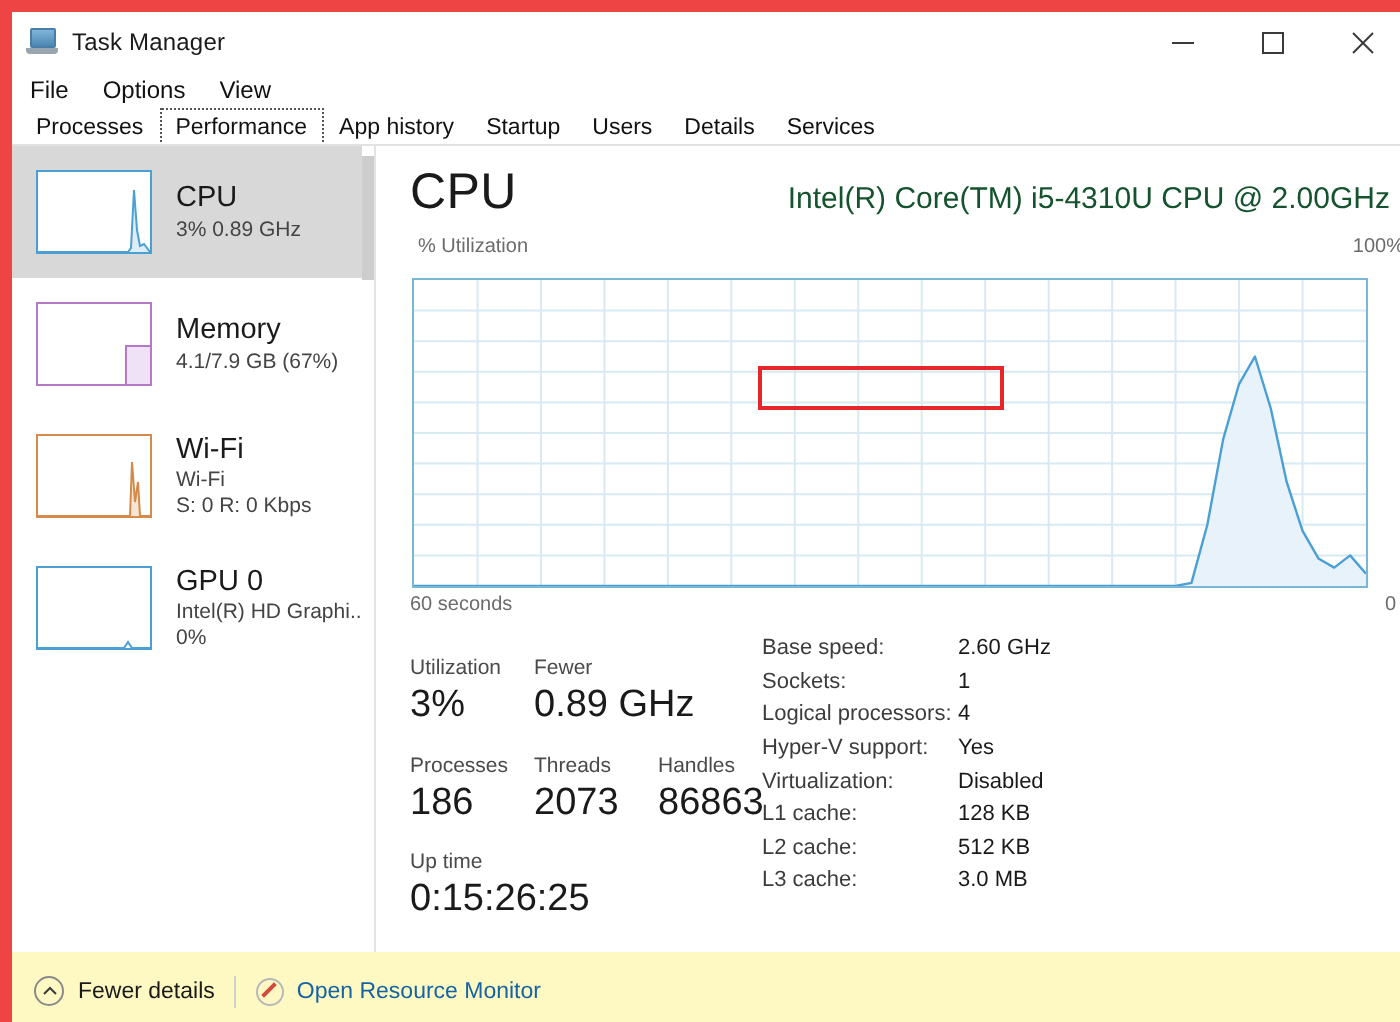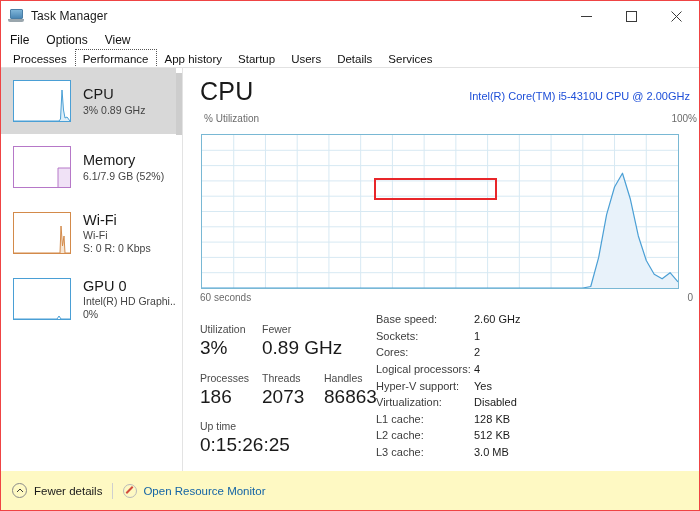--- a/index.html
+++ b/index.html
@@ -7,21 +7,21 @@
     margin: 0; padding: 0;
     width: 700px; height: 511px;
     background: #ffffff;
     font-family: "Liberation Sans", sans-serif;
     overflow: hidden;
   }
   #app {
     position: relative;
     width: 700px; height: 511px;
     background: #ffffff;
-    border: 1px solid #ef4444;
+    border: 6px solid #ef4444;
   }
 
   
   .titlebar {
     position: absolute; top: 0; left: 0;
     width: 698px; height: 30px;
     background: #ffffff;
     display: flex; align-items: center;
   }
   .tm-icon {
@@ -140,21 +140,21 @@
     position: absolute; top: 67px; left: 183px;
     width: 515px; height: 403px;
     background: #ffffff;
   }
   .cpu-head {
     position: absolute; top: 9px; left: 16px;
     width: 490px;
     display: flex; align-items: baseline; justify-content: space-between;
   }
   .cpu-title { font-size: 25px; color: #1a1a1a; letter-spacing: .2px; }
-  .cpu-model { font-size: 11px; color: #1d4ed8; }
+  .cpu-model { font-size: 15px; color: #14532d; }
 
   .axis-row {
     position: absolute; top: 45px; left: 20px;
     width: 493px;
     display: flex; justify-content: space-between; align-items: flex-end;
   }
   .axis-lbl { font-size: 10px; color: #6b6b6b; }
 
   .graph {
     position: absolute; top: 66px; left: 17px;
@@ -299,21 +299,21 @@
     <div class="sb-item">
       <div class="thumb">
         <svg viewBox="0 0 58 42" preserveAspectRatio="none">
           <rect x="0.5" y="0.5" width="57" height="41" fill="#ffffff" stroke="#b678c8" stroke-width="1"></rect>
           <path d="M45 22 L57 22 L57 41 L45 41 Z" fill="#f0e2f6" stroke="none"></path>
           <path d="M45 41 L45 22 L57 22" fill="none" stroke="#b678c8" stroke-width="1"></path>
         </svg>
       </div>
       <div class="sb-text">
         <div class="sb-title">Memory</div>
-        <div class="sb-sub">6.1/7.9 GB (52%)</div>
+        <div class="sb-sub">4.1/7.9 GB (67%)</div>
       </div>
     </div>
 
 
     <div class="sb-item">
       <div class="thumb">
         <svg viewBox="0 0 58 42" preserveAspectRatio="none">
           <rect x="0.5" y="0.5" width="57" height="41" fill="#ffffff" stroke="#d38a4a" stroke-width="1"></rect>
           <path d="M47 41 L48 14 L49.5 34 L51 24 L52 41 Z" fill="#f7e6d4" stroke="none"></path>
           <path d="M1 41 L47 41 L48 14 L49.5 34 L51 24 L52 41 L57 41" fill="none" stroke="#d38a4a" stroke-width="1"></path>
@@ -425,24 +425,20 @@
     <div class="stats-right">
       <div class="sr-row">
         <div class="sr-key">Base speed:</div>
         <div class="sr-val">2.60 GHz</div>
       </div>
       <div class="sr-row">
         <div class="sr-key">Sockets:</div>
         <div class="sr-val">1</div>
       </div>
       <div class="sr-row">
-        <div class="sr-key">Cores:</div>
-        <div class="sr-val">2</div>
-      </div>
-      <div class="sr-row">
         <div class="sr-key">Logical processors:</div>
         <div class="sr-val">4</div>
       </div>
       <div class="sr-row">
         <div class="sr-key">Hyper-V support:</div>
         <div class="sr-val">Yes</div>
       </div>
       <div class="sr-row">
         <div class="sr-key">Virtualization:</div>
         <div class="sr-val">Disabled</div>

